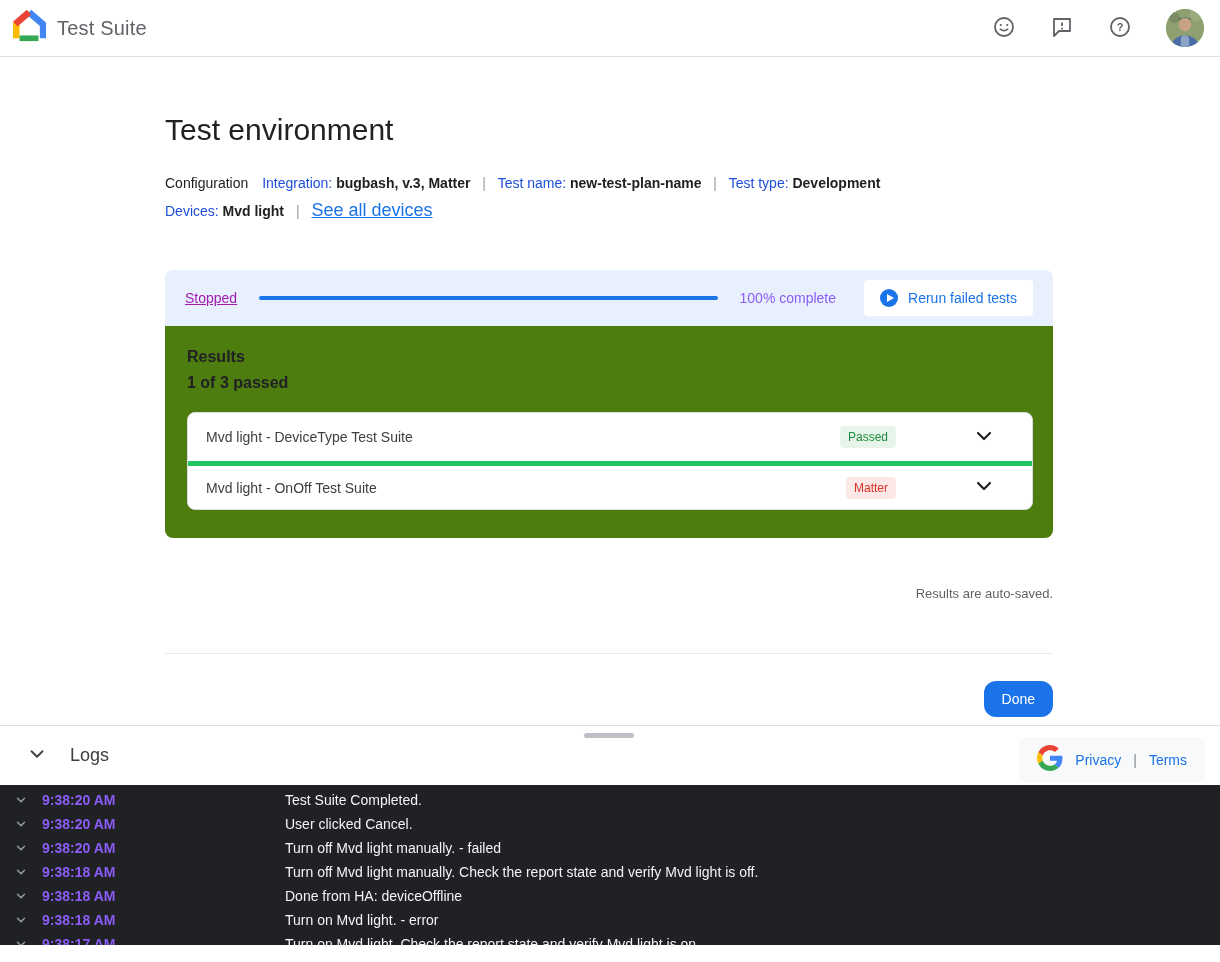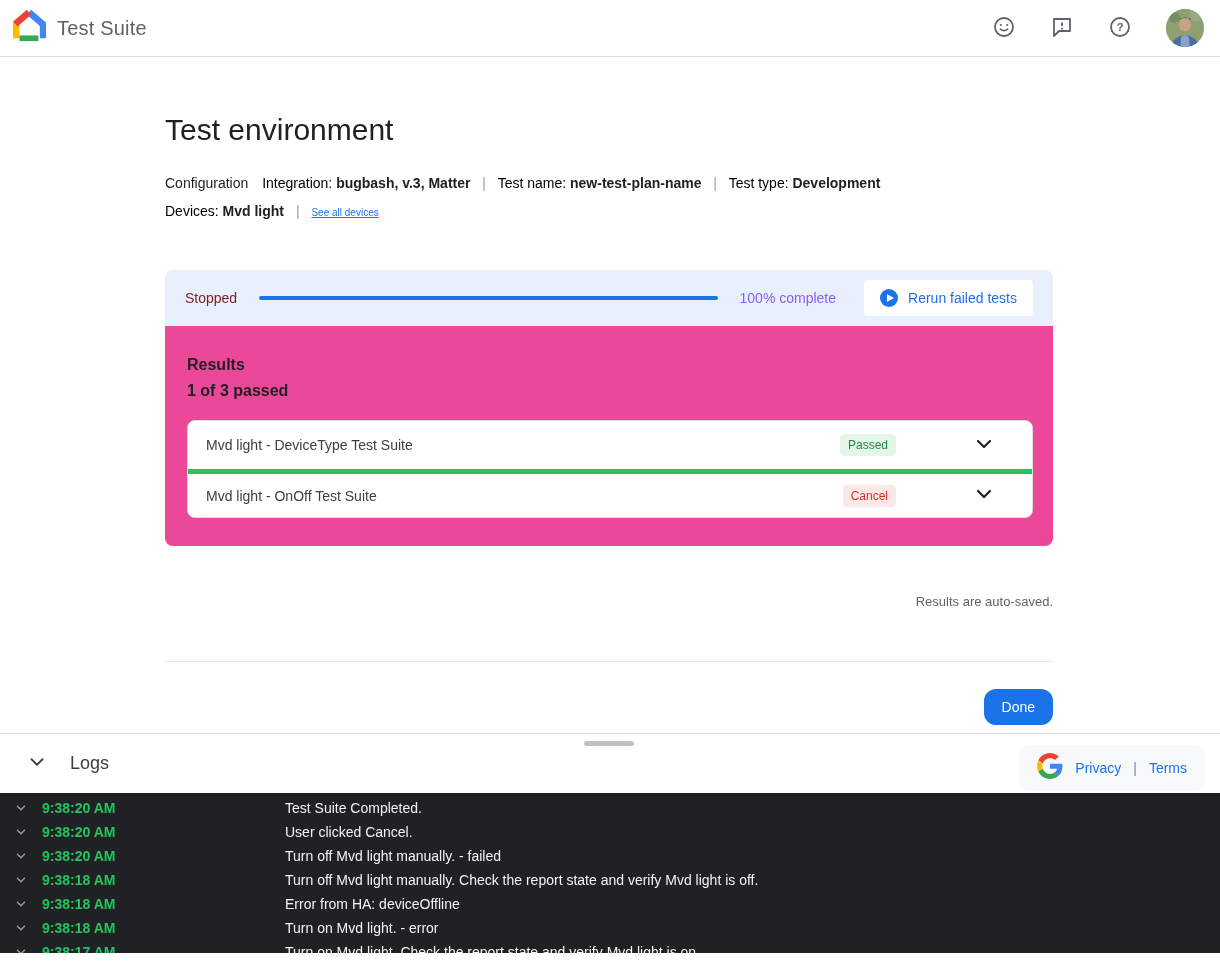--- a/index.html
+++ b/index.html
@@ -30,54 +30,54 @@
   }
   .avatar svg { display: block; }
 
   
   .main { padding: 56px 167px 0 165px; }
   .page-title { font-size: 30px; font-weight: 400; color: #202124; line-height: 34px; }
 
   .config { margin-top: 22px; font-size: 14px; color: #202124; }
   .config-line { line-height: 28px; }
   .config-label { font-weight: 500; margin-right: 10px; }
-  .cfg-key { color: #000000; }
+  .cfg-key { color: #1d4ed8; }
   .cfg-val { font-weight: 700; }
   .cfg-sep { color: #9aa0a6; margin: 0 8px; }
   .link {
     color: #1a73e8; text-decoration: underline; cursor: pointer;
-    background: none; border: none; font-size: 10px; font-family: inherit; padding: 0;
+    background: none; border: none; font-size: 18px; font-family: inherit; padding: 0;
   }
 
   
   .run-card { margin-top: 45px; border-radius: 8px; overflow: hidden; }
   .status-bar {
     height: 56px; background: #e8f0fe;
     display: flex; align-items: center; padding: 0 20px;
   }
-  .status-state { font-size: 14px; color: #7f1d1d; }
+  .status-state { font-size: 14px; color: #a21caf; text-decoration: underline; }
   .progress-track { flex: 1; height: 4px; margin: 0 22px; border-radius: 2px; background: #e8f0fe; position: relative; }
   .progress-fill { position: absolute; left: 0; top: 0; bottom: 0; border-radius: 2px; background: #1a73e8; width: 100%; }
   .progress-text { font-size: 14px; color: #8b5cf6; white-space: nowrap; }
   .rerun-btn {
     margin-left: 28px; height: 36px; padding: 0 16px;
     background: #ffffff; border: none; border-radius: 4px;
     display: flex; align-items: center; gap: 10px;
     color: #1a73e8; font-size: 14px; font-weight: 500; font-family: inherit; cursor: pointer;
   }
   .play-circle {
     width: 18px; height: 18px; border-radius: 50%; background: #1a73e8;
     display: inline-flex; align-items: center; justify-content: center;
   }
   .play-circle::after {
     content: ""; display: block; margin-left: 2px;
     border-left: 7px solid #fff; border-top: 4px solid transparent; border-bottom: 4px solid transparent;
   }
 
-  .results-section { background: #ec4899; padding: 30px 20px 28px 22px; }
+  .results-section { background: #4d7c0f; padding: 22px 20px 28px 22px; }
   .results-title { font-size: 16px; font-weight: 700; color: #202124; }
   .results-summary { margin-top: 8px; font-size: 16px; font-weight: 700; color: #202124; }
 
   .test-list { margin-top: 20px; background: #fff; border: 1px solid #dadce0; border-radius: 8px; overflow: hidden; }
   .test-row {
     height: 48px; display: flex; align-items: center; padding: 0 36px 0 18px;
     cursor: pointer; background: #fff;
   }
   .test-row + .test-row { border-top: 5px solid #22c55e; }
   .test-name { font-size: 14px; color: #3c4043; flex: 1; }
@@ -114,21 +114,21 @@
     background: #f8f9fa; border-radius: 8px;
     display: flex; align-items: center; gap: 12px; padding: 0 18px;
   }
   .privacy-card .plink { font-size: 14px; font-weight: 500; color: #1a73e8; text-decoration: none; cursor: pointer; background: none; border: none; font-family: inherit; padding: 0; }
   .plink-sep { color: #80868b; font-size: 14px; }
 
   
   .log-panel { background: #202124; height: 160px; overflow: hidden; padding-top: 3px; }
   .log-row { display: flex; align-items: center; height: 24px; padding-left: 14px; }
   .log-chev { background: none; border: none; cursor: pointer; width: 16px; display: flex; margin-right: 12px; padding: 0; }
-  .log-time { width: 243px; font-size: 14px; font-weight: 700; color: #22c55e; }
+  .log-time { width: 243px; font-size: 14px; font-weight: 700; color: #8b5cf6; }
   .log-msg { font-size: 14px; color: #f1f3f4; }
 </style>
 </head>
 <body>
 
 <div class="header">
   <div class="logo-wrap">
     <span>
       <svg width="34" height="34" viewBox="0 0 36 36" fill="none">
         <path d="M4.5 14 L4.5 31" stroke="#FBBC05" stroke-width="7" stroke-linejoin="round"></path>
@@ -230,21 +230,21 @@
           <button class="chev-btn">
             <span>
               <svg width="24" height="24" viewBox="0 0 24 24" fill="none">
                 <path d="M6 9 l6 6 6 -6" stroke="#202124" stroke-width="2.2" stroke-linecap="round" stroke-linejoin="round"></path>
               </svg>
             </span>
           </button>
         </div>
         <div class="test-row">
           <span class="test-name">Mvd light - OnOff Test Suite</span>
-          <span class="badge" data-status="Failed">Cancel</span>
+          <span class="badge" data-status="Failed">Matter</span>
           <button class="chev-btn">
             <span>
               <svg width="24" height="24" viewBox="0 0 24 24" fill="none">
                 <path d="M6 9 l6 6 6 -6" stroke="#202124" stroke-width="2.2" stroke-linecap="round" stroke-linejoin="round"></path>
               </svg>
             </span>
           </button>
         </div>
       </div>
     </div>
@@ -321,21 +321,21 @@
     <span class="log-time">9:38:18 AM</span>
     <span class="log-msg">Turn off Mvd light manually. Check the report state and verify Mvd light is off.</span>
   </div>
   <div class="log-row">
     <button class="log-chev">
       <svg width="14" height="14" viewBox="0 0 24 24" fill="none">
           <path d="M6 9 l6 6 6 -6" stroke="#9aa0a6" stroke-width="2.4" stroke-linecap="round"></path>
         </svg>
     </button>
     <span class="log-time">9:38:18 AM</span>
-    <span class="log-msg">Error from HA: deviceOffline</span>
+    <span class="log-msg">Done from HA: deviceOffline</span>
   </div>
   <div class="log-row">
     <button class="log-chev">
       <svg width="14" height="14" viewBox="0 0 24 24" fill="none">
           <path d="M6 9 l6 6 6 -6" stroke="#9aa0a6" stroke-width="2.4" stroke-linecap="round"></path>
         </svg>
     </button>
     <span class="log-time">9:38:18 AM</span>
     <span class="log-msg">Turn on Mvd light. - error</span>
   </div>

